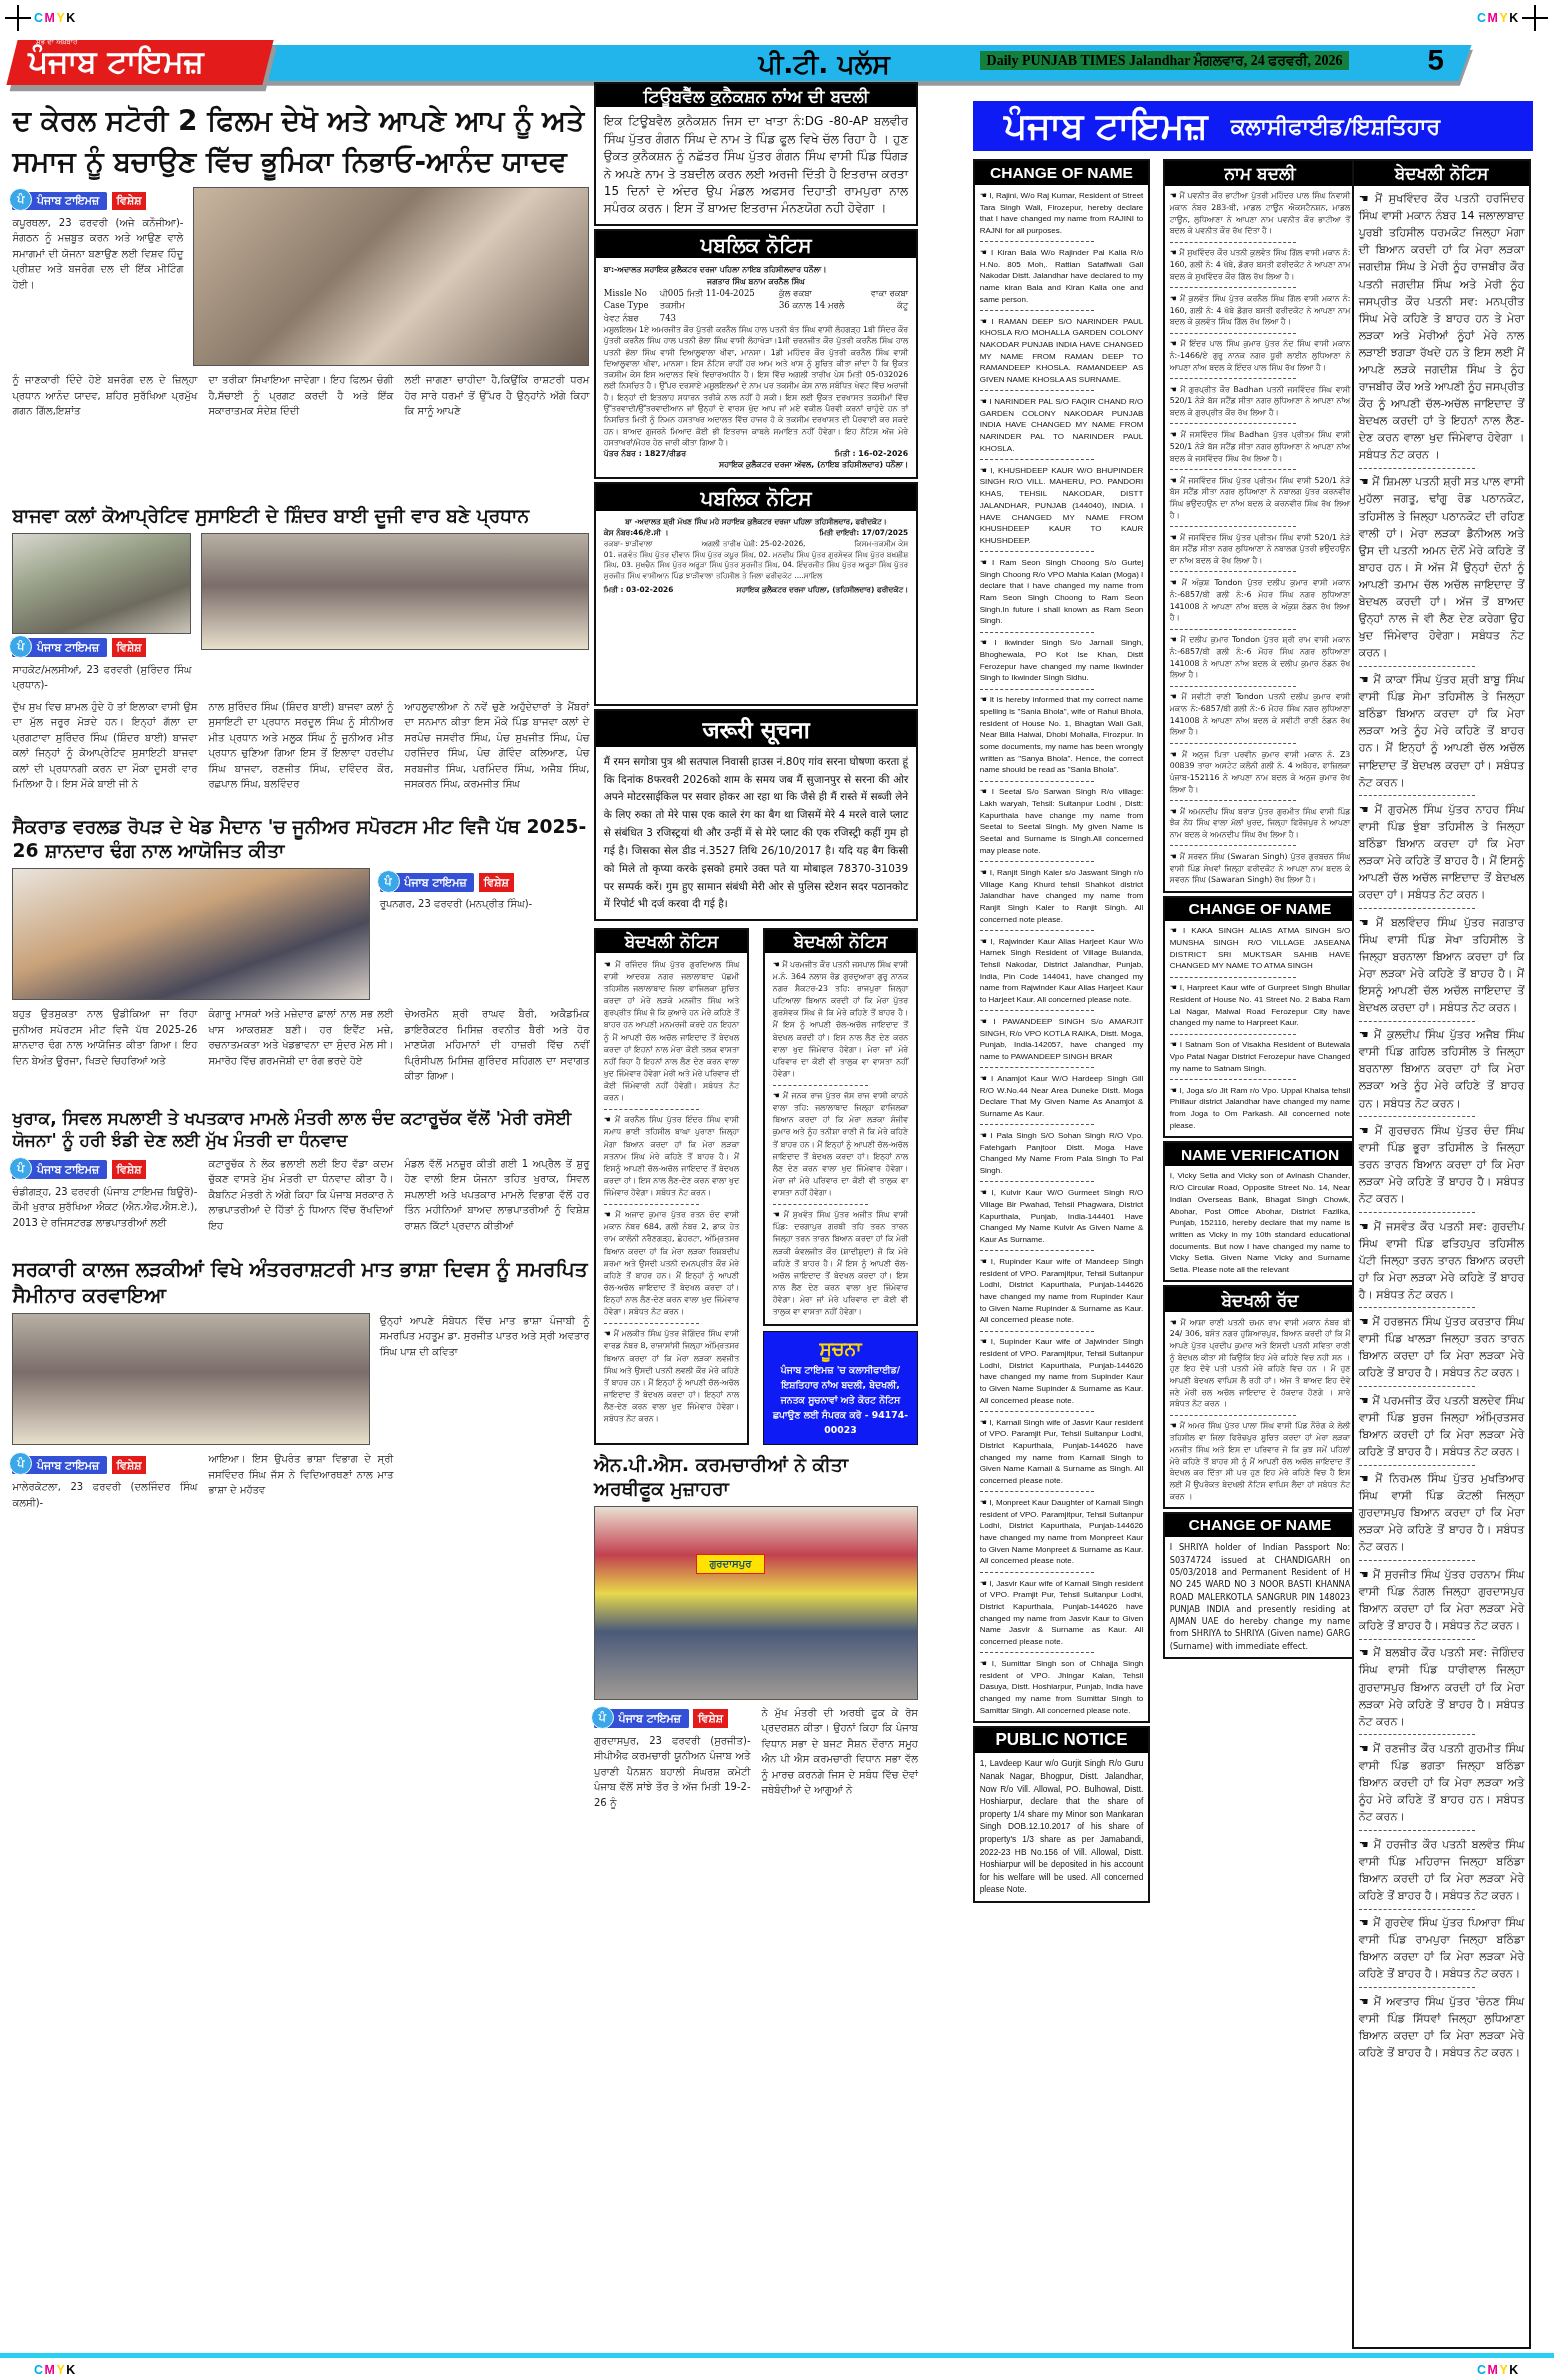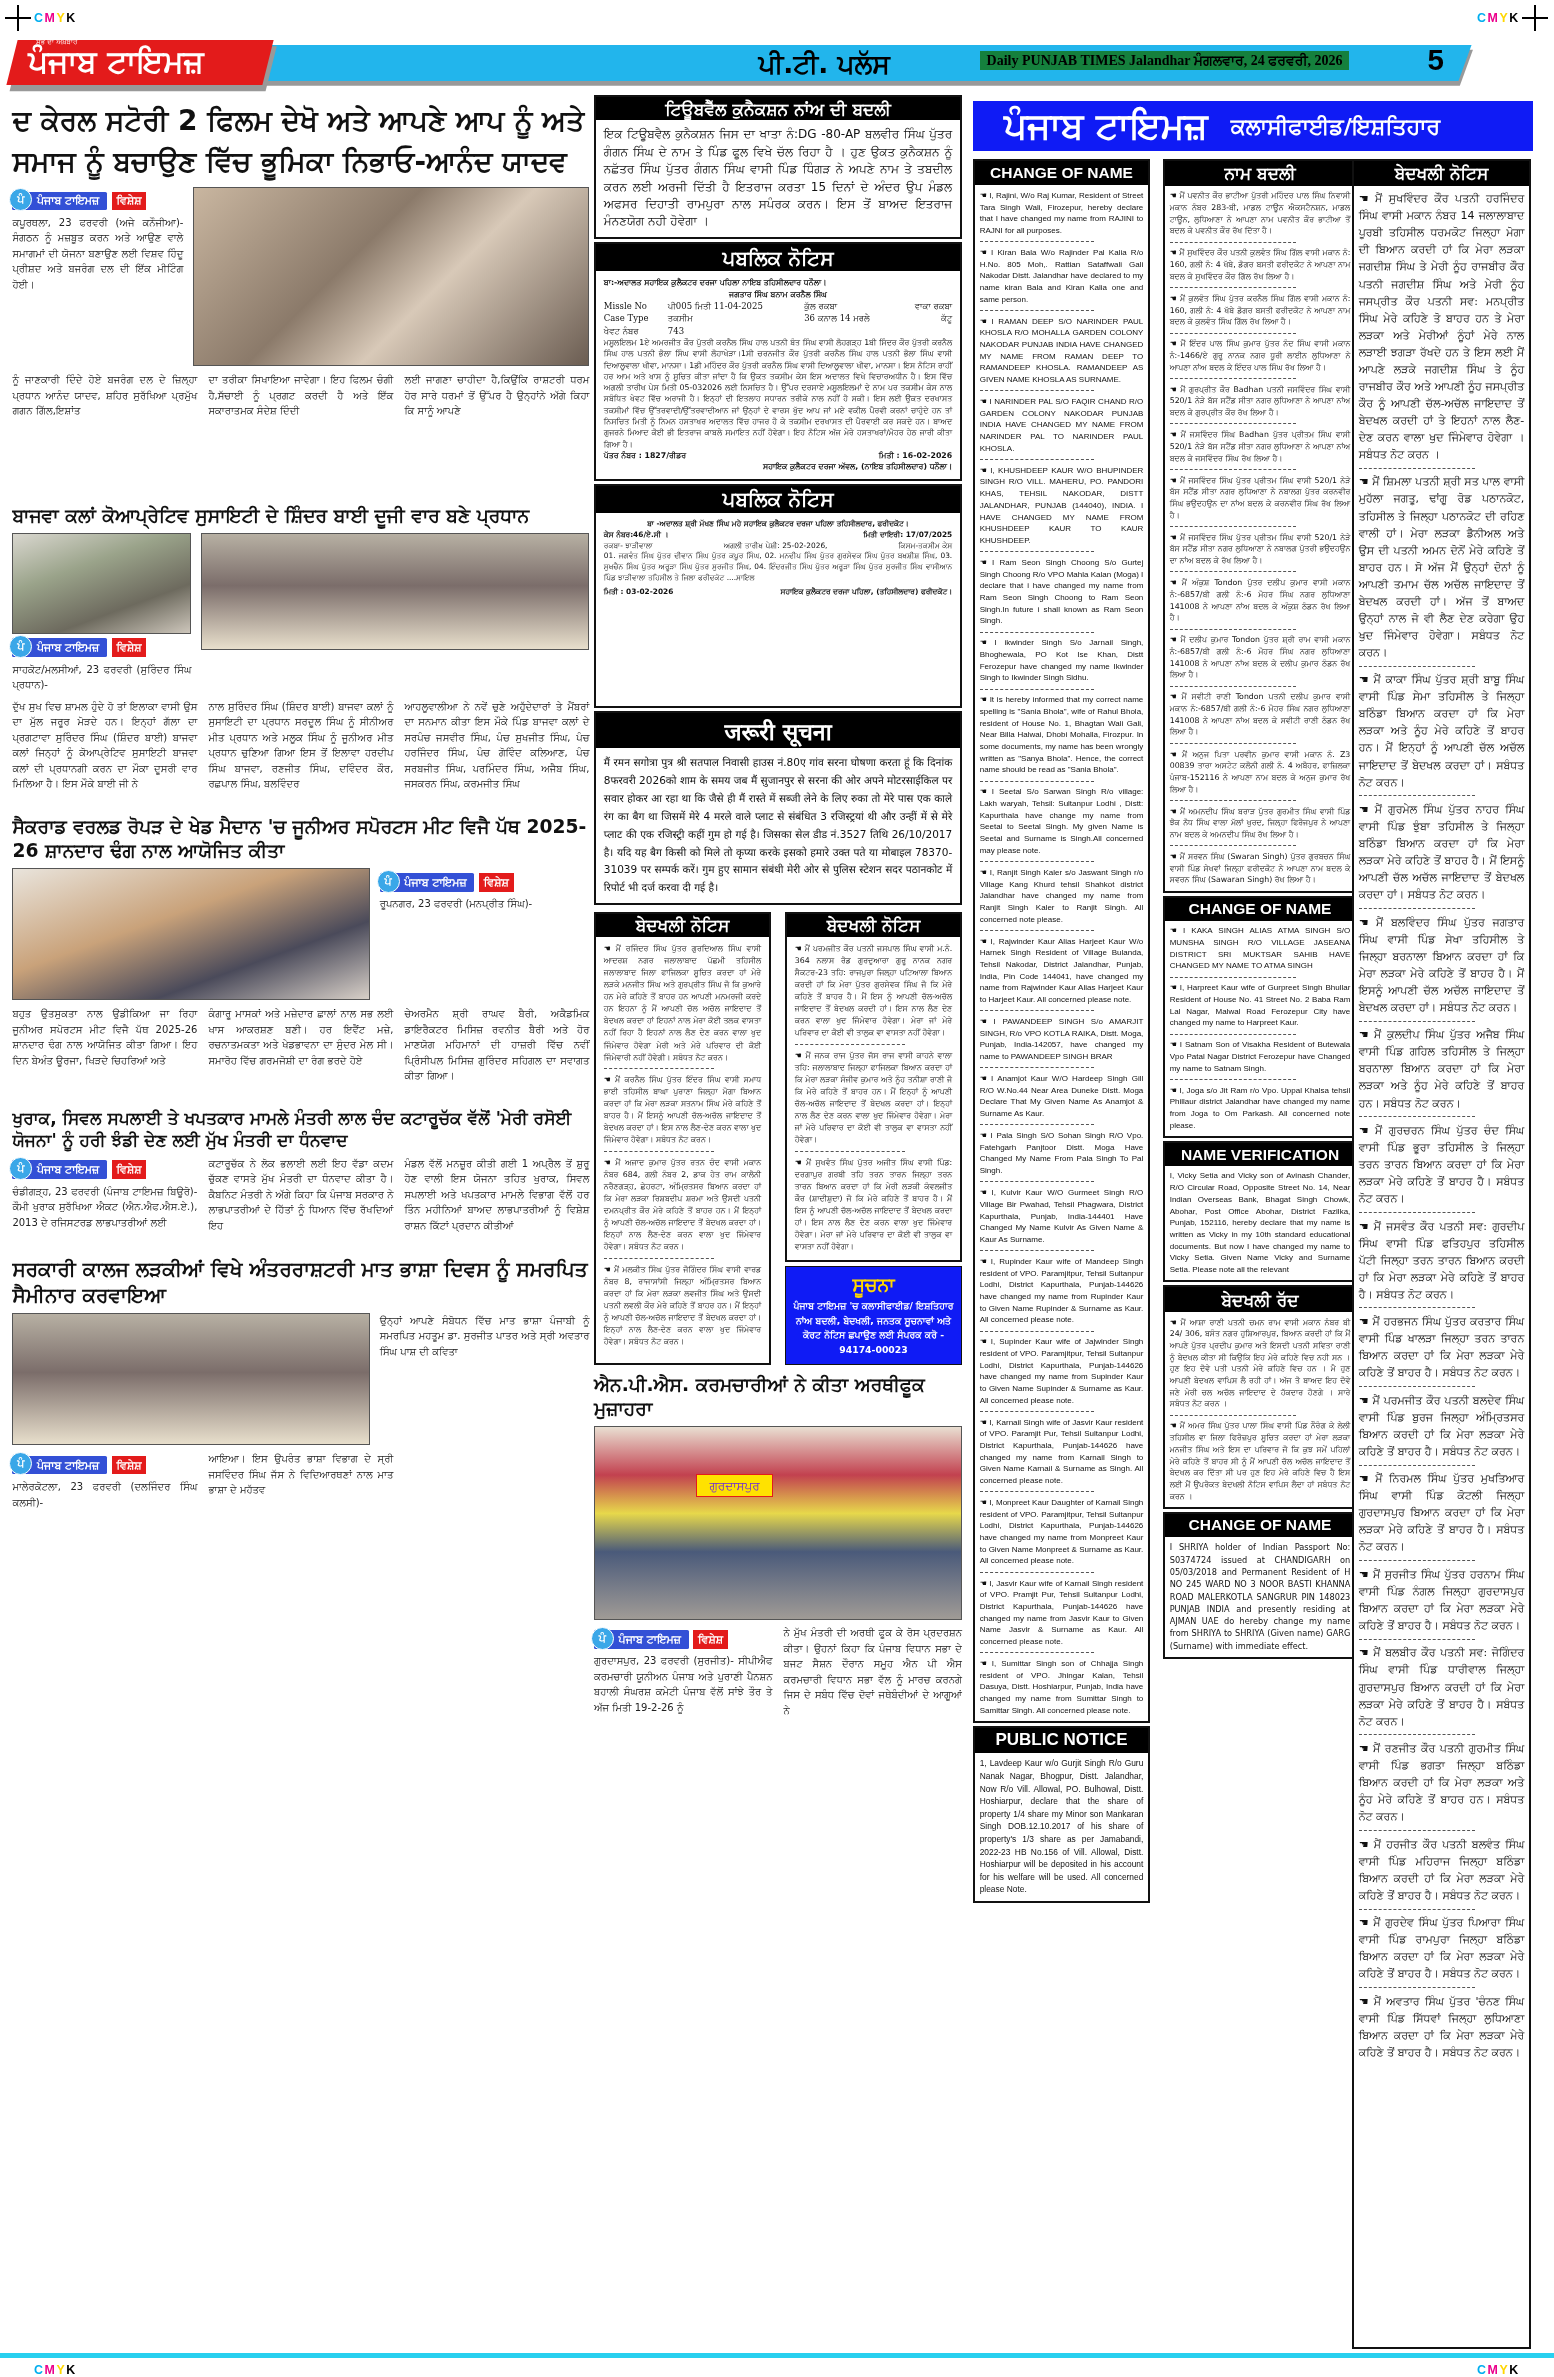--- a/index.html
+++ b/index.html
@@ -167,21 +167,21 @@
           <div class="by-red">ਵਿਸ਼ੇਸ਼</div>
         </div>
         <p class="body-text">ਮਾਲੇਰਕੋਟਲਾ, 23 ਫਰਵਰੀ (ਦਲਜਿੰਦਰ ਸਿੰਘ ਕਲਸੀ)-</p>
       </div>
       <p class="body-text">ਆਇਆ। ਇਸ ਉਪਰੰਤ ਭਾਸ਼ਾ ਵਿਭਾਗ ਦੇ ਸ੍ਰੀ ਜਸਵਿੰਦਰ ਸਿੰਘ ਜੱਸ ਨੇ ਵਿਦਿਆਰਥਣਾਂ ਨਾਲ ਮਾਤ ਭਾਸ਼ਾ ਦੇ ਮਹੱਤਵ</p>
       <p class="body-text"></p>
     </div>
   </article>
 </div>
 
-<div class="col" style="left:594px;top:95px;width:368px">
+<div class="col" style="left:594px;top:82px;width:324px">
   <section class="notice">
     <div class="notice-h" style="font-size:17px;padding:1.6px">ਟਿਊਬਵੈੱਲ ਕੁਨੈਕਸ਼ਨ ਨਾਂਅ ਦੀ ਬਦਲੀ</div>
     <div class="notice-b" style="font-size:12px;line-height:1.45">ਇਕ ਟਿਊਬਵੈਲ ਕੁਨੈਕਸ਼ਨ ਜਿਸ ਦਾ ਖਾਤਾ ਨੰ:DG -80-AP ਬਲਵੀਰ ਸਿੰਘ ਪੁੱਤਰ ਗੰਗਨ ਸਿੰਘ ਦੇ ਨਾਮ ਤੇ ਪਿੰਡ ਫੂਲ ਵਿਖੇ ਚੱਲ ਰਿਹਾ ਹੈ । ਹੁਣ ਉਕਤ ਕੁਨੈਕਸ਼ਨ ਨੂੰ ਨਛੱਤਰ ਸਿੰਘ ਪੁੱਤਰ ਗੰਗਨ ਸਿੰਘ ਵਾਸੀ ਪਿੰਡ ਧਿੰਗੜ ਨੇ ਅਪਣੇ ਨਾਮ ਤੇ ਤਬਦੀਲ ਕਰਨ ਲਈ ਅਰਜੀ ਦਿੱਤੀ ਹੈ ਇਤਰਾਜ ਕਰਤਾ 15 ਦਿਨਾਂ ਦੇ ਅੰਦਰ ਉਪ ਮੰਡਲ ਅਫਸਰ ਦਿਹਾਤੀ ਰਾਮਪੁਰਾ ਨਾਲ ਸਪੰਰਕ ਕਰਨ। ਇਸ ਤੋਂ ਬਾਅਦ ਇਤਰਾਜ ਮੰਨਣਯੋਗ ਨਹੀ ਹੋਵੇਗਾ ।</div>
   </section>
 
   <section class="notice" style="margin-top:3.1px">
     <div class="notice-h" style="font-size:20px;padding:1.6px">ਪਬਲਿਕ ਨੋਟਿਸ</div>
     <div class="notice-b" style="font-size:7.8px;line-height:1.45">
       <div style="font-weight:bold">ਬਾ:-ਅਦਾਲਤ ਸਹਾਇਕ ਕੁਲੈਕਟਰ ਦਰਜਾ ਪਹਿਲਾ ਨਾਇਬ ਤਹਿਸੀਲਦਾਰ ਧਨੌਲਾ।</div>
       <div style="text-align:center;font-weight:bold">ਜਗਤਾਰ ਸਿੰਘ ਬਨਾਮ ਕਰਨੈਲ ਸਿੰਘ</div>
@@ -269,21 +269,21 @@
       <section class="blue-box" style="margin-top:4.7px;padding:6.2px 4.7px">
         <div style="color:#ffd700;font-size:18.7px;font-weight:bold">ਸੂਚਨਾ</div>
         <div style="font-size:9.3px;font-weight:bold;line-height:1.6;margin-top:3.1px">ਪੰਜਾਬ ਟਾਇਮਜ਼ 'ਚ ਕਲਾਸੀਫਾਈਡ/ ਇਸ਼ਤਿਹਾਰ ਨਾਂਅ ਬਦਲੀ, ਬੇਦਖਲੀ, ਜਨਤਕ ਸੂਚਨਾਵਾਂ ਅਤੇ ਕੋਰਟ ਨੋਟਿਸ ਛਪਾਉਣ ਲਈ ਸੰਪਰਕ ਕਰੋ - 94174-00023</div>
       </section>
     </div>
   </div>
 
   <article style="margin-top:7.8px">
     <h2 class="hl" style="font-size:18.7px">ਐਨ.ਪੀ.ਐਸ. ਕਰਮਚਾਰੀਆਂ ਨੇ ਕੀਤਾ ਅਰਥੀਫੂਕ ਮੁਜ਼ਾਹਰਾ</h2>
     <div class="photo photo4" style="height:194px;margin-top:4.7px;position:relative">
-      <div style="position:absolute;left:101px;top:47px;background:#ffe200;color:#6d28d9;font-weight:normal;font-size:12px;padding:3.1px 12.4px;border:1.6px solid #e31b1b">ਗੁਰਦਾਸਪੁਰ</div>
+      <div style="position:absolute;left:101px;top:47px;background:#ffe200;color:#0c4a6e;font-weight:bold;font-size:10px;padding:3.1px 12.4px;border:1.6px solid #e31b1b">ਗੁਰਦਾਸਪੁਰ</div>
     </div>
     <div style="display:grid;grid-template-columns:1fr 1fr;gap:11px;margin-top:4.7px">
       <div>
         <div class="byline">
           <div class="by-badge">
               <span class="by-logo">ਪੰ</span>
               <span>ਪੰਜਾਬ ਟਾਇਮਜ਼</span>
             </div>
           <div class="by-red">ਵਿਸ਼ੇਸ਼</div>
         </div>

